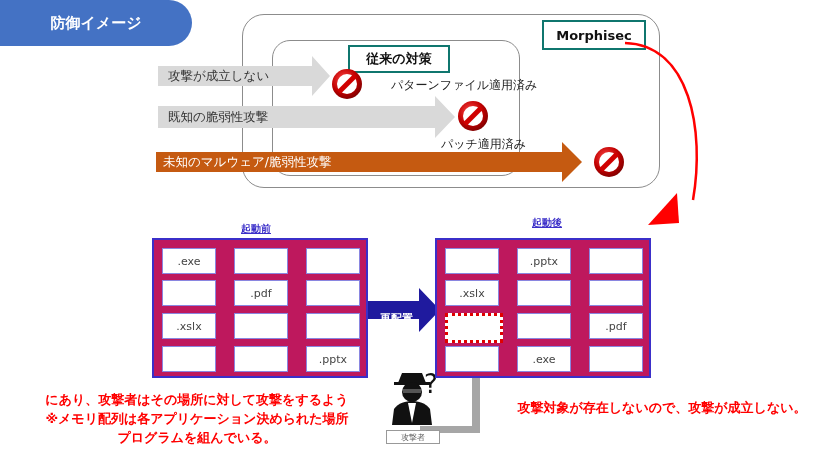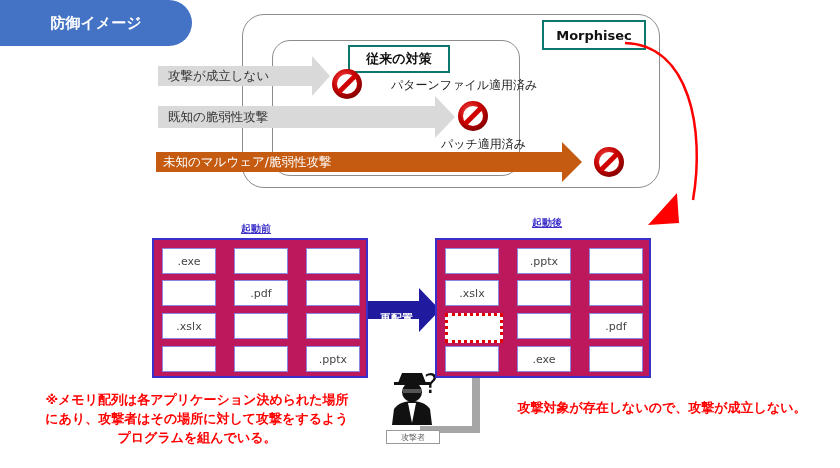--- a/index.html
+++ b/index.html
@@ -148,19 +148,19 @@
     <div class="cell" style="left: 8px; top: 106px;"></div>
     <div class="cell" style="left: 80px; top: 106px;">.exe</div>
     <div class="cell" style="left: 152px; top: 106px;"></div>
   </div>
 
 <div class="abs attacker-label">
   <span>攻撃者</span>
 </div>
 
 <div class="abs red-note" style="left:22px;top:390px;width:350px;">
+  <div>にあり、攻撃者はその場所に対して攻撃をするよう</div>
   <div>※メモリ配列は各アプリケーション決められた場所</div>
-  <div>にあり、攻撃者はその場所に対して攻撃をするよう</div>
   <div>プログラムを組んでいる。</div>
 </div>
 <div class="abs red-note" style="left:492px;top:398px;width:340px;">
   <div>攻撃対象が存在しないので、攻撃が成立しない。</div>
 </div>
 
 </body></html>

